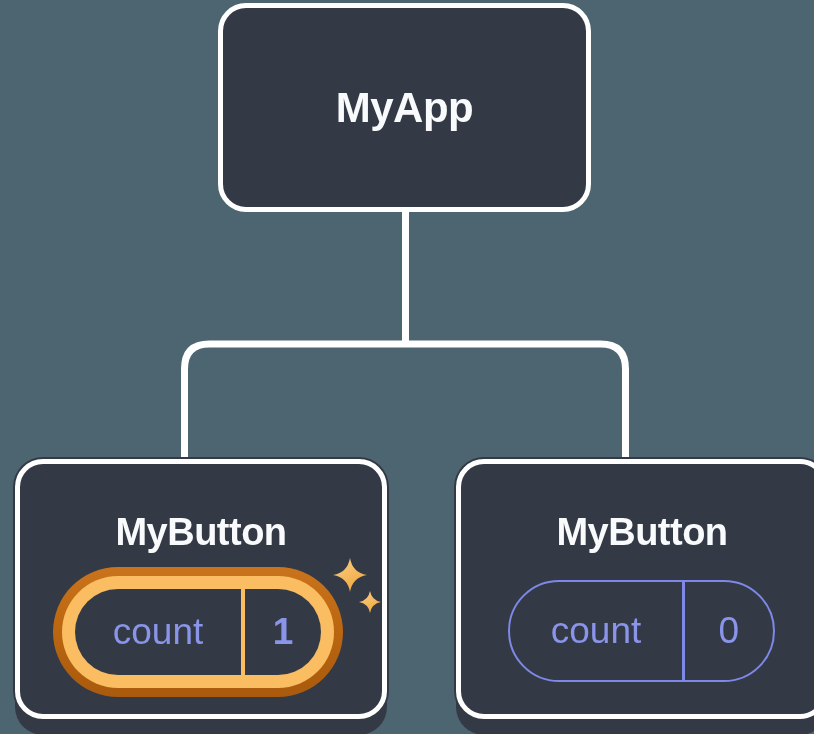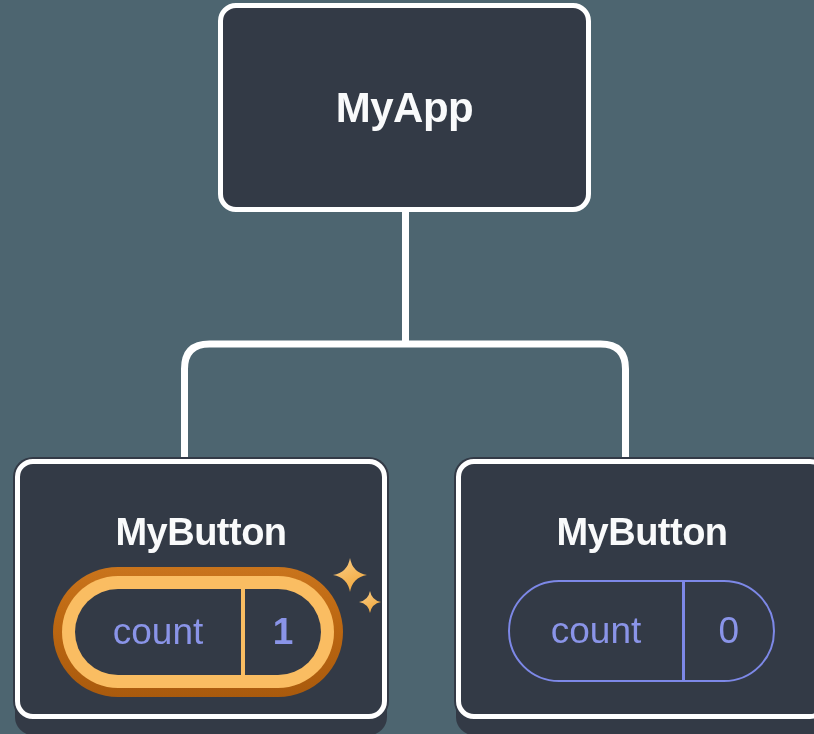--- a/index.html
+++ b/index.html
@@ -8,21 +8,21 @@
     width:814px;height:734px;
     background:#4D6570;
     overflow:hidden;
     font-family:"Liberation Sans", sans-serif;
   }
   svg.connectors{position:absolute;left:0;top:0;}
   .node{
     position:absolute;
     background:#333A46;
     border:5px solid #FFFFFF;
-    border-radius:18px;
+    border-radius:28px;
     box-sizing:border-box;
     color:#F9FAFB;
   }
   .node.root{
     left:218px;top:3px;width:373px;height:209px;
     display:flex;align-items:center;justify-content:center;
   }
   .node.child{
     top:459px;width:372px;height:260px;
     

